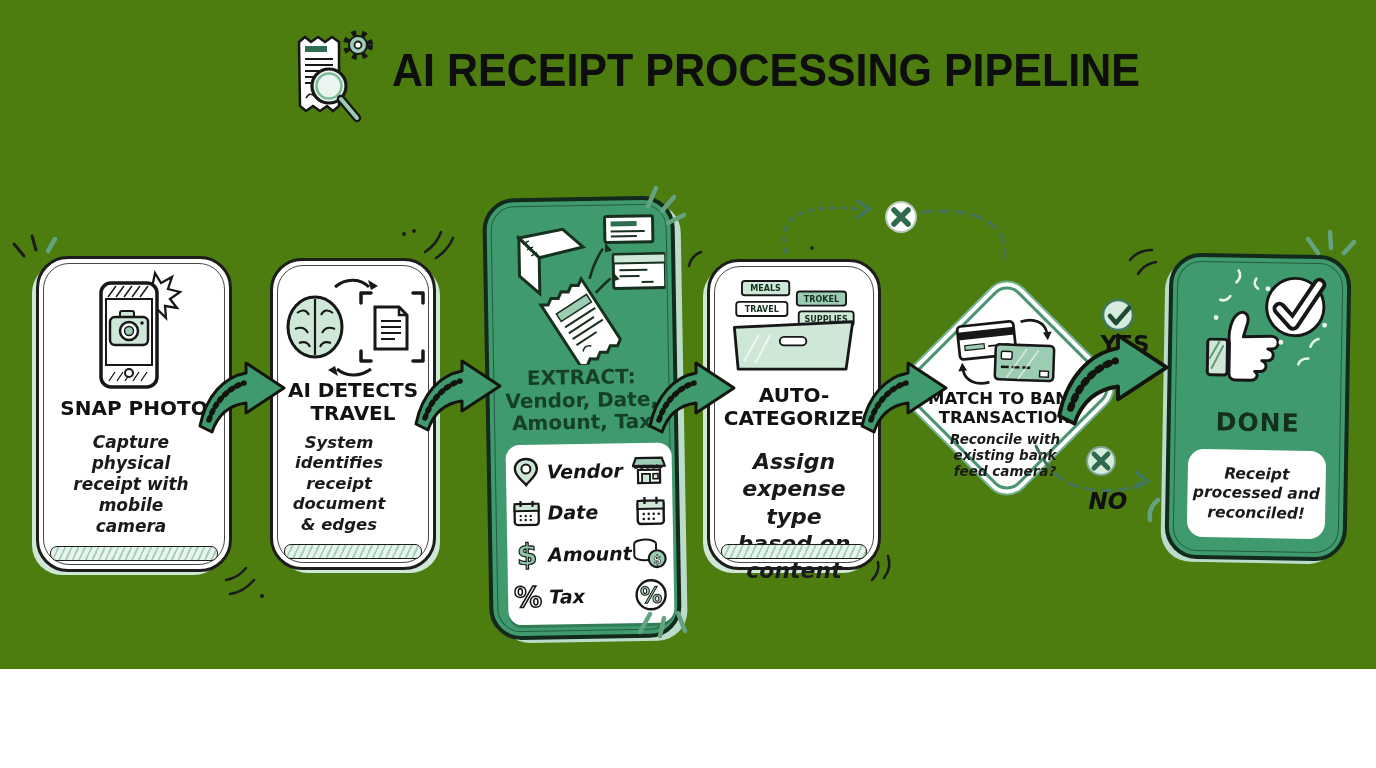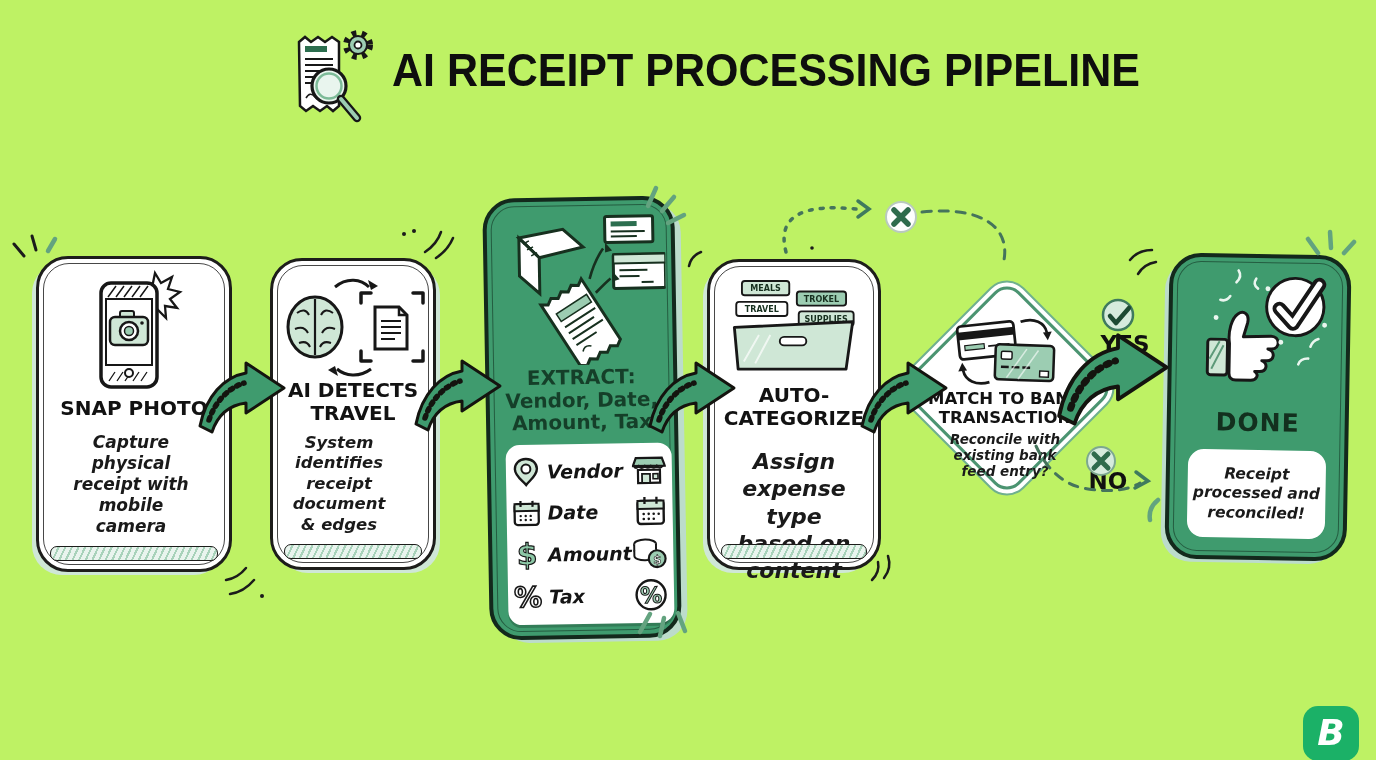--- a/index.html
+++ b/index.html
@@ -1,16 +1,16 @@
 <!DOCTYPE html>
 <html><head>
 <meta charset="utf-8">
 <style>
   html,body{margin:0;padding:0;background:#ffffff;}
-  .canvas{position:relative;width:1376px;height:760px;background:#bef264;overflow:hidden;
+  .canvas{position:relative;width:1376px;height:669px;background:#4d7c0f;overflow:hidden;
           font-family:"DejaVu Sans",sans-serif;color:#181818;}
   
   .header-title{position:absolute;left:392px;top:44px;font-family:"Liberation Sans",sans-serif;
     font-weight:bold;font-size:43px;letter-spacing:0px;color:#0e0e0e;transform:scaleY(1.08);transform-origin:left top;}
   .header-icon{position:absolute;left:291px;top:28px;}
   
   .phone{position:absolute;background:#ffffff;border:3px solid #1d1d1b;border-radius:32px;}
   .phone .inner-line{position:absolute;inset:4px;border:1.5px solid rgba(25,25,25,.8);border-radius:26px;pointer-events:none;}
   .phone.halo-l{box-shadow:-6px 5px 0 -2px #cfe7d6;}
   .phone.halo-r{box-shadow:6px 5px 0 -2px #cfe7d6;}
@@ -257,24 +257,24 @@
         <path d="M54,53 h8 M65,53 h8 M76,53 h8" stroke="#171717" stroke-width="2.4"></path>
         <rect x="94" y="56" width="9" height="6" fill="#fff" stroke="#171717" stroke-width="1.5"></rect>
         <path d="M60,64 l20,-30 M72,65 l20,-30" stroke="#ffffff" stroke-width="1.6" opacity=".6"></path>
       </g>
       <path d="M74,6 C88,1 99,7 101,17" fill="none" stroke="#171717" stroke-width="2.8"></path>
       <path d="M97,17 l5,8 4,-9 z" fill="#171717"></path>
       <path d="M42,68 C28,72 17,66 15,56 " fill="none" stroke="#171717" stroke-width="2.8"></path>
       <path d="M19,56 l-5,-8 -4,9 z" fill="#171717"></path>
     </svg>
     <div class="diamond-title">MATCH TO BANK TRANSACTION</div>
-    <div class="diamond-desc">Reconcile with existing bank feed entry?</div>
+    <div class="diamond-desc">Reconcile with existing bank feed camera?</div>
   </div>
   <div class="branch-label" style="left:1095px;top:331px;">YES</div>
-  <div class="branch-label" style="left:1078px;top:468px;">NO</div>
+  <div class="branch-label" style="left:1078px;top:488px;font-style:italic;">NO</div>
 
   <div class="phone green" style="left:1167px;top:254px;width:174px;height:298px;transform:rotate(1deg);box-shadow:-6px 5px 0 -2px #bcdccb;">
     <div class="inner-line"></div>
     <svg style="position:absolute;left:8px;top:8px;" width="158" height="140" viewBox="0 0 160 140">
       <circle cx="116" cy="40" r="29" fill="#fff" stroke="#171717" stroke-width="3"></circle>
       <path d="M100,42 L114,57 L140,17" fill="none" stroke="#171717" stroke-width="14" stroke-linecap="round" stroke-linejoin="round"></path>
       <path d="M100,42 L114,57 L140,17" fill="none" stroke="#ffffff" stroke-width="6" stroke-linecap="round" stroke-linejoin="round"></path>
       <rect x="28" y="74" width="20" height="36" rx="3" fill="#cfe7d6" stroke="#171717" stroke-width="3"></rect>
       <path d="M32,104 l12,-24 M30,94 l10,-18" stroke="#5d9a79" stroke-width="2"></path>
       <path d="M50,78 c-2,-12 2,-26 8,-30 c6,-4 12,0 10,9 l-4,14 l28,-1 c9,0 10,12 1,13 l-4,0 c8,2 7,12 -1,12 l-5,0 c7,3 5,11 -2,11 l-5,0 c5,3 2,9 -4,9 l-15,0 c-5,0 -7,-3 -7,-7 z" fill="#fff" stroke="#171717" stroke-width="3" stroke-linejoin="round"></path>

